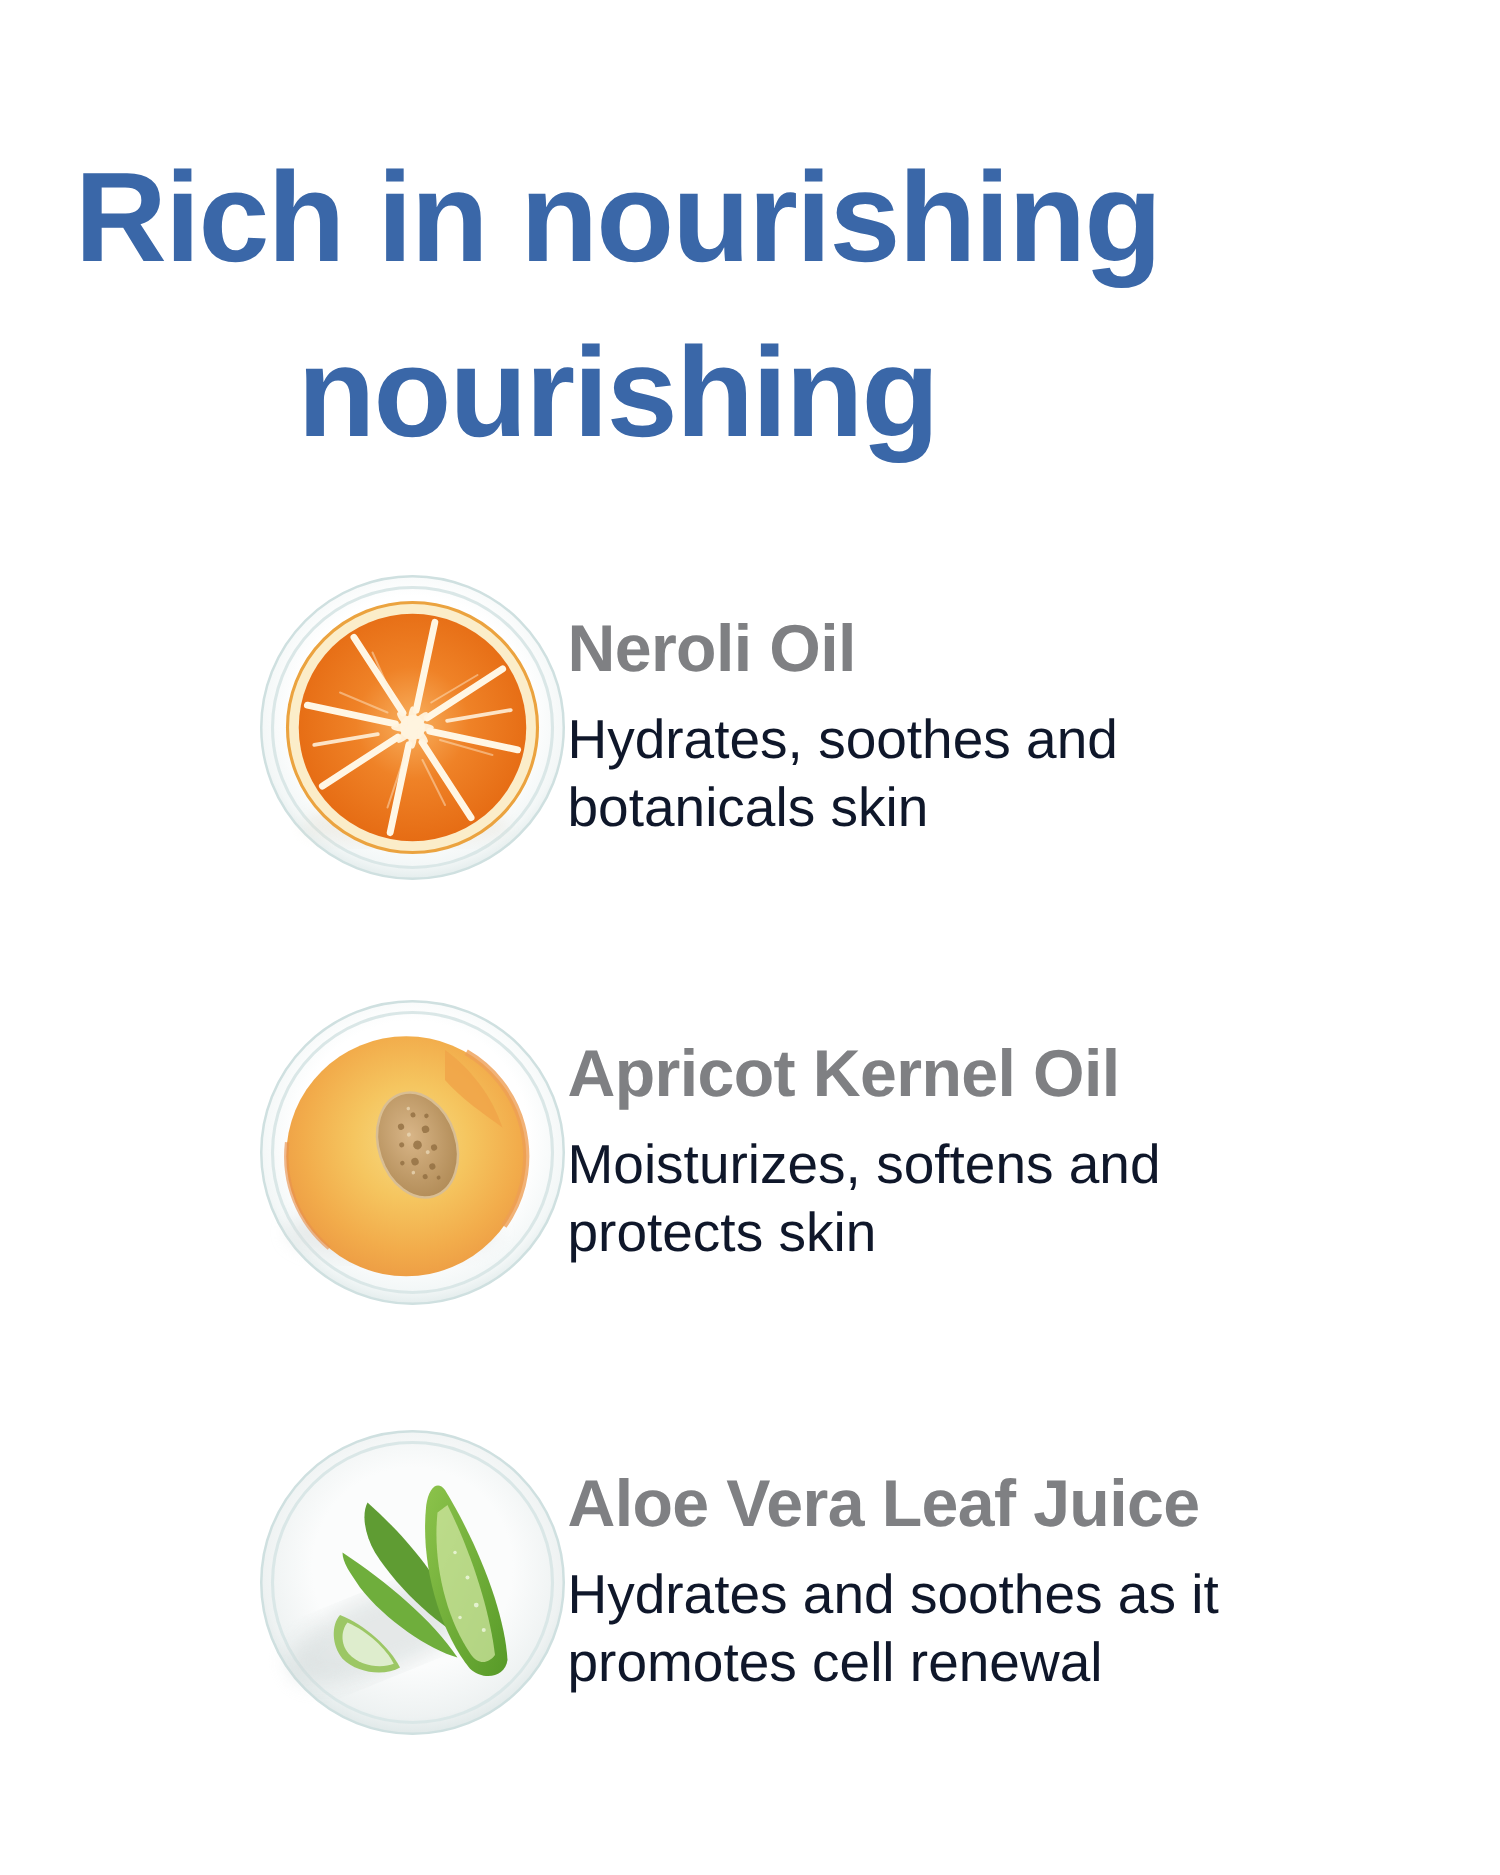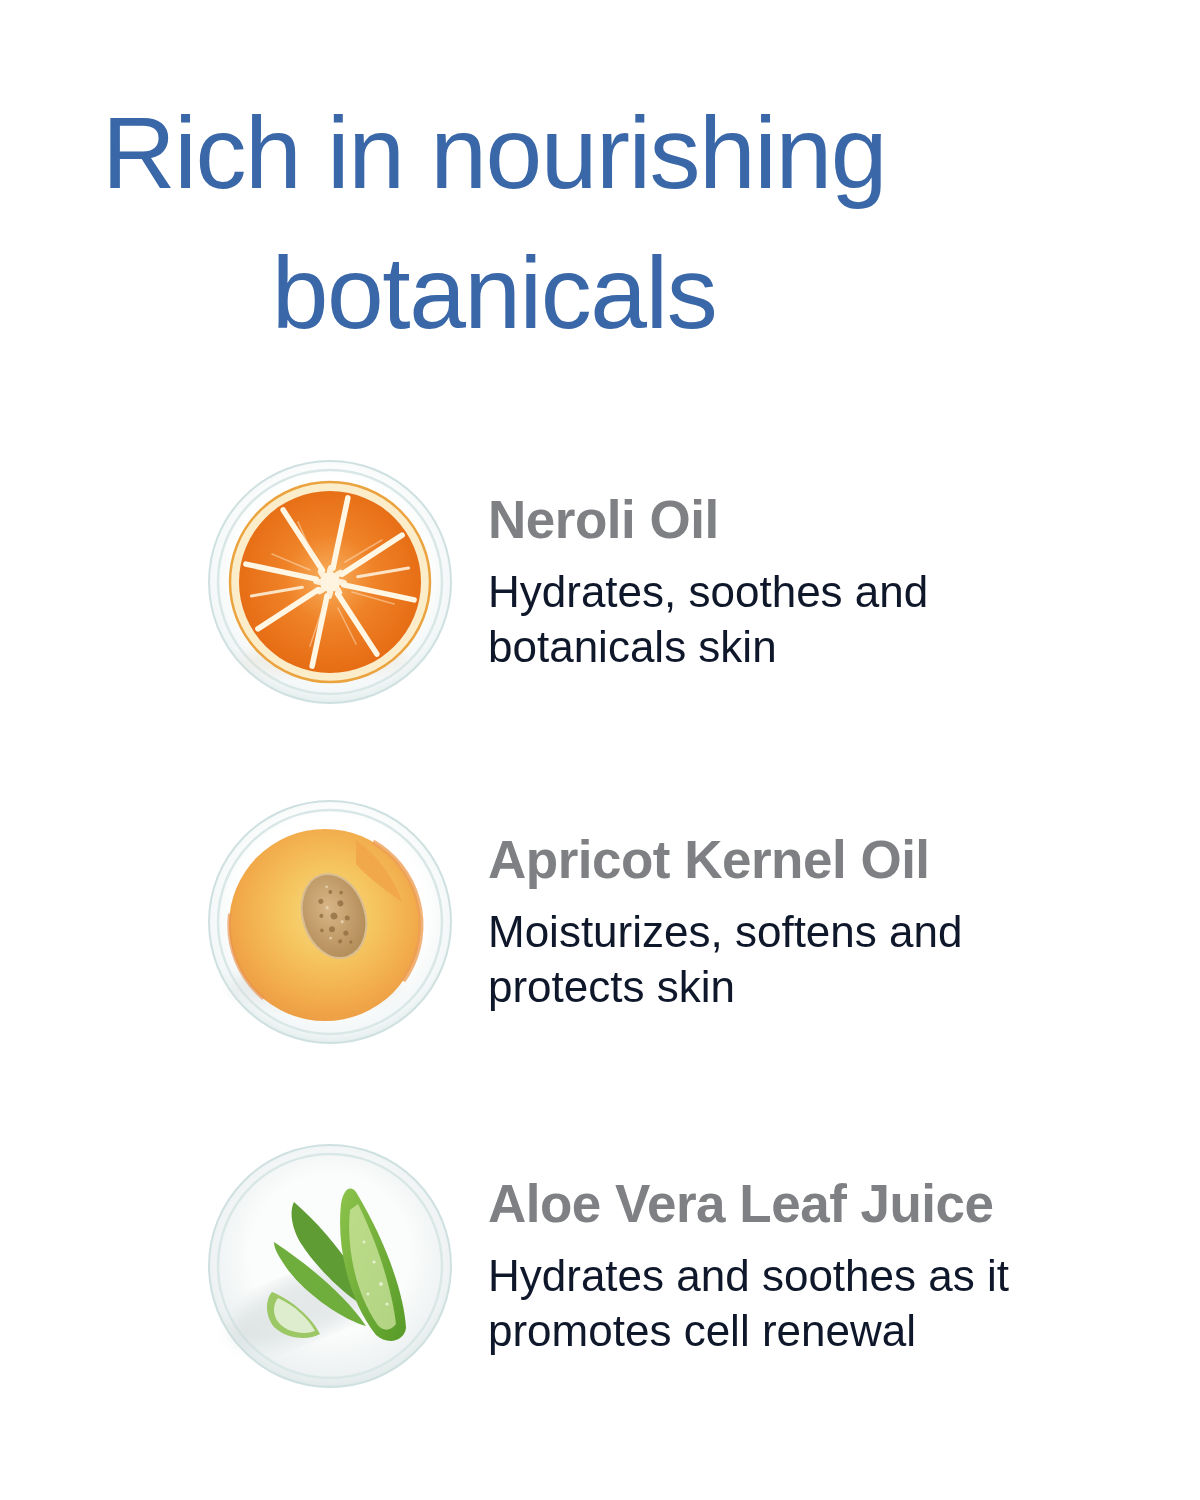--- a/index.html
+++ b/index.html
@@ -6,38 +6,37 @@
   .canvas{
     position:relative;
     width:1200px;height:1500px;
     margin:0 auto;
     background:#ffffff;
     overflow:hidden;
     font-family:"Liberation Sans", sans-serif;
   }
   .title{
     position:absolute;
-    top:83px;left:0;
+    top:104px;left:0;
     width:988px;
     text-align:center;
     color:#3A67A8;
     font-size:102px;
     line-height:140px;
-    font-weight:400;
+    font-weight:700;
     letter-spacing:-1.5px;
   }
   .title span{display:block;}
   .row{
     position:absolute;
     left:206px;
     width:860px;
     height:248px;
     display:flex;
     align-items:center;
-    gap:34px;
   }
   .row-1{top:458px;}
   .row-2{top:798px;}
   .row-3{top:1142px;}
   .dish{
     flex:0 0 248px;
     width:248px;height:248px;
   }
   .copy{min-width:0;}
   .copy h3{
@@ -56,21 +55,21 @@
     color:#0f172a;
   }
 </style>
 </head>
 <body>
 
 <div class="canvas">
 
   <div class="title">
     <span>Rich in nourishing</span>
-    <span>botanicals</span>
+    <span>nourishing</span>
   </div>
 
   <div class="row row-1">
     <svg class="dish" viewBox="0 0 248 248" aria-hidden="true">
       <defs>
         <radialGradient id="dishA" cx="50%" cy="45%" r="55%">
           <stop offset="70%" stop-color="#ffffff"></stop>
           <stop offset="92%" stop-color="#F3F7F7"></stop>
           <stop offset="100%" stop-color="#E4EDED"></stop>
         </radialGradient>

